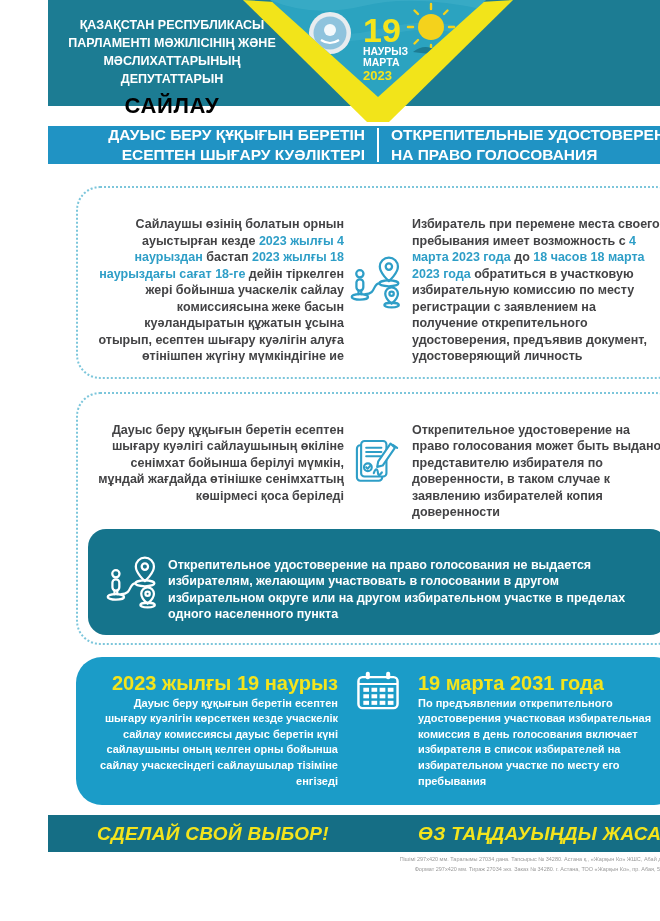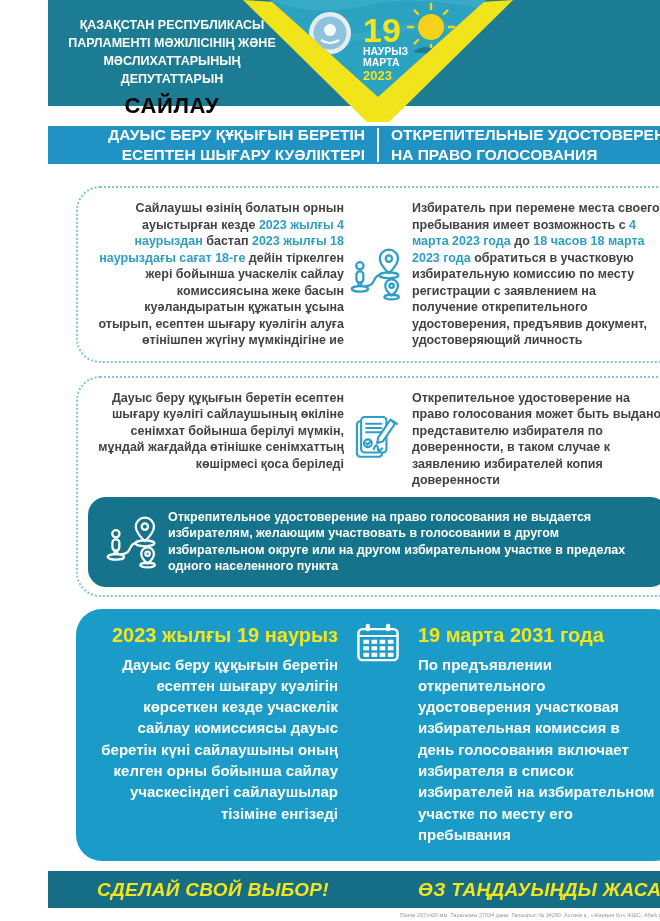--- a/index.html
+++ b/index.html
@@ -21,41 +21,41 @@
             display:flex;align-items:center;gap:12px;}
   .tb-cell{flex:1;font-size:15.5px;font-weight:700;line-height:1.28;white-space:pre-line;}
   .tb-kk{text-align:right;}
   .tb-ru{text-align:left;}
   .tb-div{width:2px;height:34px;background:#fff;flex:none;}
 
   
   .box{margin:22px 28px 0;border:2px dotted #7cc6db;border-radius:24px;padding:12px 16px;}
   .box2{margin-top:13px;padding-bottom:8px;}
   .row3{display:flex;align-items:stretch;}
-  .col{flex:1;font-size:12.5px;font-weight:700;color:#434345;line-height:1.32;}
+  .col{flex:1;font-size:12.5px;font-weight:700;color:#434345;line-height:1.32;margin-top:16px;}
   .col.kk{text-align:right;}
   .col.ru{text-align:left;}
   .mid{width:68px;flex:none;display:flex;align-items:center;justify-content:center;align-self:center;}
   .accent{color:#2e9ec7;}
   .icon-blue{color:#2e9ec7;}
   .icon-white{color:#ffffff;}
 
   
   .tealblock{background:#15748c;border-radius:18px;color:#fff;display:flex;
              padding:12px 12px;margin:8px -6px 0;}
   .tealblock .col{color:#fff;}
 
   
   .bigblue{position:relative;margin:12px 28px 0;background:#1b9cc8;border-radius:26px;
            color:#fff;display:flex;padding:15px 22px 16px;}
   .bb-col{flex:1;}
   .bb-col.kk{text-align:right;padding-right:40px;}
   .bb-col.ru{text-align:left;padding-left:40px;}
-  .bb-title{color:#f4e41c;font-size:20px;font-weight:700;margin-bottom:7px;}
-  .bb-text{font-size:15px;font-weight:700;line-height:1.42;margin:0;}
+  .bb-title{color:#f4e41c;font-size:20px;font-weight:700;margin-bottom:1px;}
+  .bb-text{font-size:11px;font-weight:700;line-height:1.42;margin:0;}
   .calendar-wrap{position:absolute;left:50%;top:13px;transform:translateX(-50%);}
 
   
   .slogan{margin-top:10px;height:37px;background:#156e85;display:flex;}
   .slogan .half{flex:1;display:flex;align-items:center;justify-content:center;
                 color:#f4e41c;font-size:19px;font-weight:700;font-style:italic;letter-spacing:.3px;}
 
   
   .imprint{margin:3px 16px 0 auto;width:300px;text-align:center;color:#9a9a9a;
            font-size:5.5px;line-height:1.7;}

